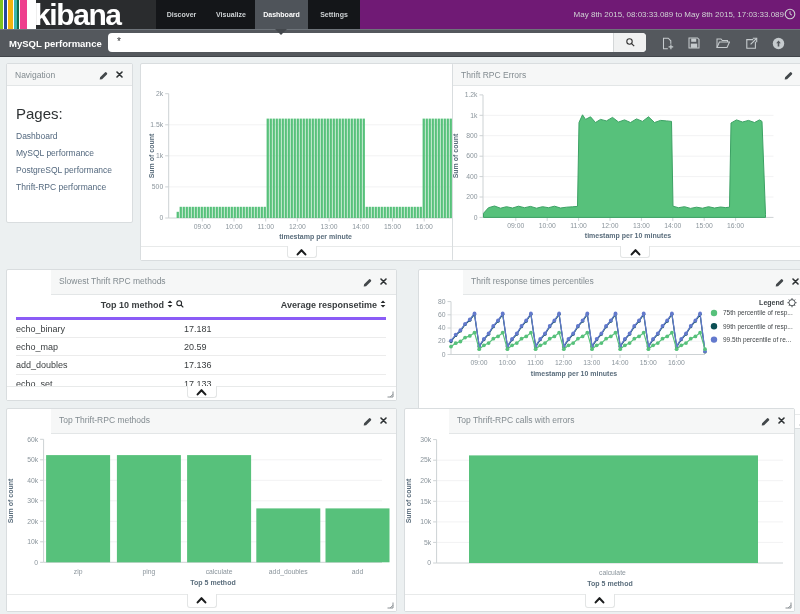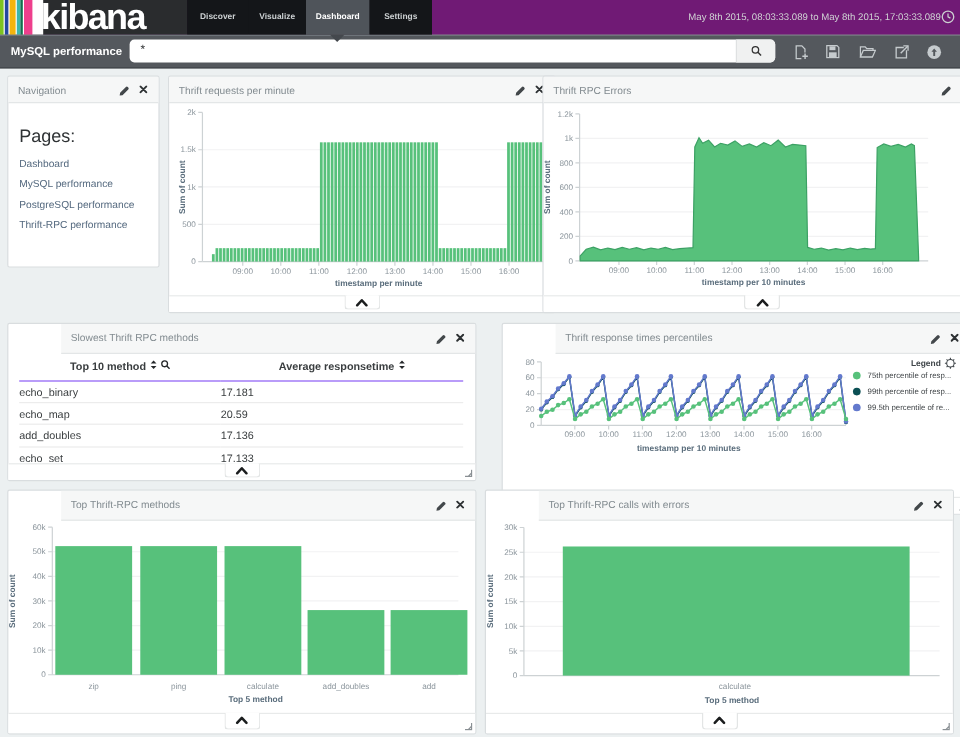--- a/index.html
+++ b/index.html
@@ -22,21 +22,21 @@
 .hic { position:absolute; top:7px; line-height:0; }
 .ph2 .hic { top:8px; }
 .pfoot { position:absolute; left:0; right:0; bottom:0; height:14px; border-top:1px solid #e8eaea; background:#fff; }
 .ptab { position:absolute; left:50%; top:-1px; margin-left:-15px; width:30px; height:12px; background:#fff; border:1px solid #e3e5e5; border-top:none; border-radius:0 0 3px 3px; text-align:center; line-height:0; }
 .ptab svg { margin-top:2px; }
 .rsz { position:absolute; right:2px; bottom:2px; line-height:0; }
 .csvg { position:absolute; left:0; }
 .pglink { font-size:8.5px; color:#53687e; }
 table.st { border-collapse:collapse; width:100%; font-size:9px; color:#393d3f; }
 table.st td { border-bottom:1px solid #ececec; text-align:left; padding:4px 0 3.3px 0; }
-table.st th { border-bottom:1px solid #8b5cf6; text-align:center; padding:4px 0 6.8px 0; }
+table.st th { border-bottom:3px solid #8b5cf6; text-align:right; padding:4px 0 6.8px 0; }
 </style></head><body>
 <div class="navbar">
   <div class="logoarea">
       <div style="position:absolute;left:0;top:0;width:36px;height:29px;background:#fff"></div>
       <div style="position:absolute;left:0px;top:0;width:3.4px;height:29px;background:#7dc320"></div>
       <div style="position:absolute;left:4.2px;top:0;width:2.7px;height:29px;background:#24479e"></div>
       <div style="position:absolute;left:7.9px;top:0;width:5.3px;height:29px;background:#f4b40e"></div>
       <div style="position:absolute;left:14px;top:0;width:3.1px;height:29px;background:#3cb6ad"></div>
       <div style="position:absolute;left:17.1px;top:0;width:1.6px;height:29px;background:#116e4d"></div>
       <div style="position:absolute;left:19.6px;top:0;width:7.4px;height:29px;background:#ee3f8d"></div>
@@ -95,25 +95,20 @@
           <path d="M1 1 L6 6 M6 1 L1 6" stroke="#2e3234" stroke-width="1.6" stroke-linecap="round"></path>
         </svg></span></div>
   <div style="position:absolute;left:9px;top:41px;font-size:15px;color:#2e3234">Pages:</div>
   <div style="position:absolute;left:9px;top:67px" class="pglink">Dashboard</div>
   <div style="position:absolute;left:9px;top:84px" class="pglink">MySQL performance</div>
   <div style="position:absolute;left:9px;top:101px" class="pglink">PostgreSQL performance</div>
   <div style="position:absolute;left:9px;top:118px" class="pglink">Thrift-RPC performance</div>
 </div>
 
 <div class="panel" style="left:140px;top:63px;width:323px;height:198px">
-  <div class="ph">Thrift requests per minute<span class="hic" style="right:24px"><svg width="9" height="9" viewBox="0 0 9 9">
-          <path d="M0.7 8.6 L1.1 6.3 L5.9 1.5 Q6.7 0.7 7.5 1.5 L7.9 1.9 Q8.7 2.7 7.9 3.5 L3.1 8.3 Z" fill="#43484b"></path>
-        </svg></span><span class="hic" style="right:9px"><svg width="7" height="7" viewBox="0 0 7 7">
-          <path d="M1 1 L6 6 M6 1 L1 6" stroke="#2e3234" stroke-width="1.6" stroke-linecap="round"></path>
-        </svg></span></div>
   <div class="csvg" style="top:22px"><svg width="321" height="162" font-family="Liberation Sans, sans-serif">
         <line x1="27.7" y1="100.9" x2="318" y2="100.9" stroke="#f2f2f3"></line>
         <line x1="27.7" y1="69.8" x2="318" y2="69.8" stroke="#f2f2f3"></line>
         <line x1="27.7" y1="38.8" x2="318" y2="38.8" stroke="#f2f2f3"></line>
         <line x1="27.7" y1="7.7" x2="27.7" y2="132.0" stroke="#cdd2d4"></line>
         <line x1="27.7" y1="132.0" x2="318" y2="132.0" stroke="#cdd2d4"></line>
         <line x1="24.2" y1="132.0" x2="27.7" y2="132.0" stroke="#cdd2d4"></line>
         <text x="22.2" y="134.2" font-size="6.8" fill="#8b959c" text-anchor="end">0</text>
         <line x1="24.2" y1="100.9" x2="27.7" y2="100.9" stroke="#cdd2d4"></line>
         <text x="22.2" y="103.125" font-size="6.8" fill="#8b959c" text-anchor="end">500</text>

